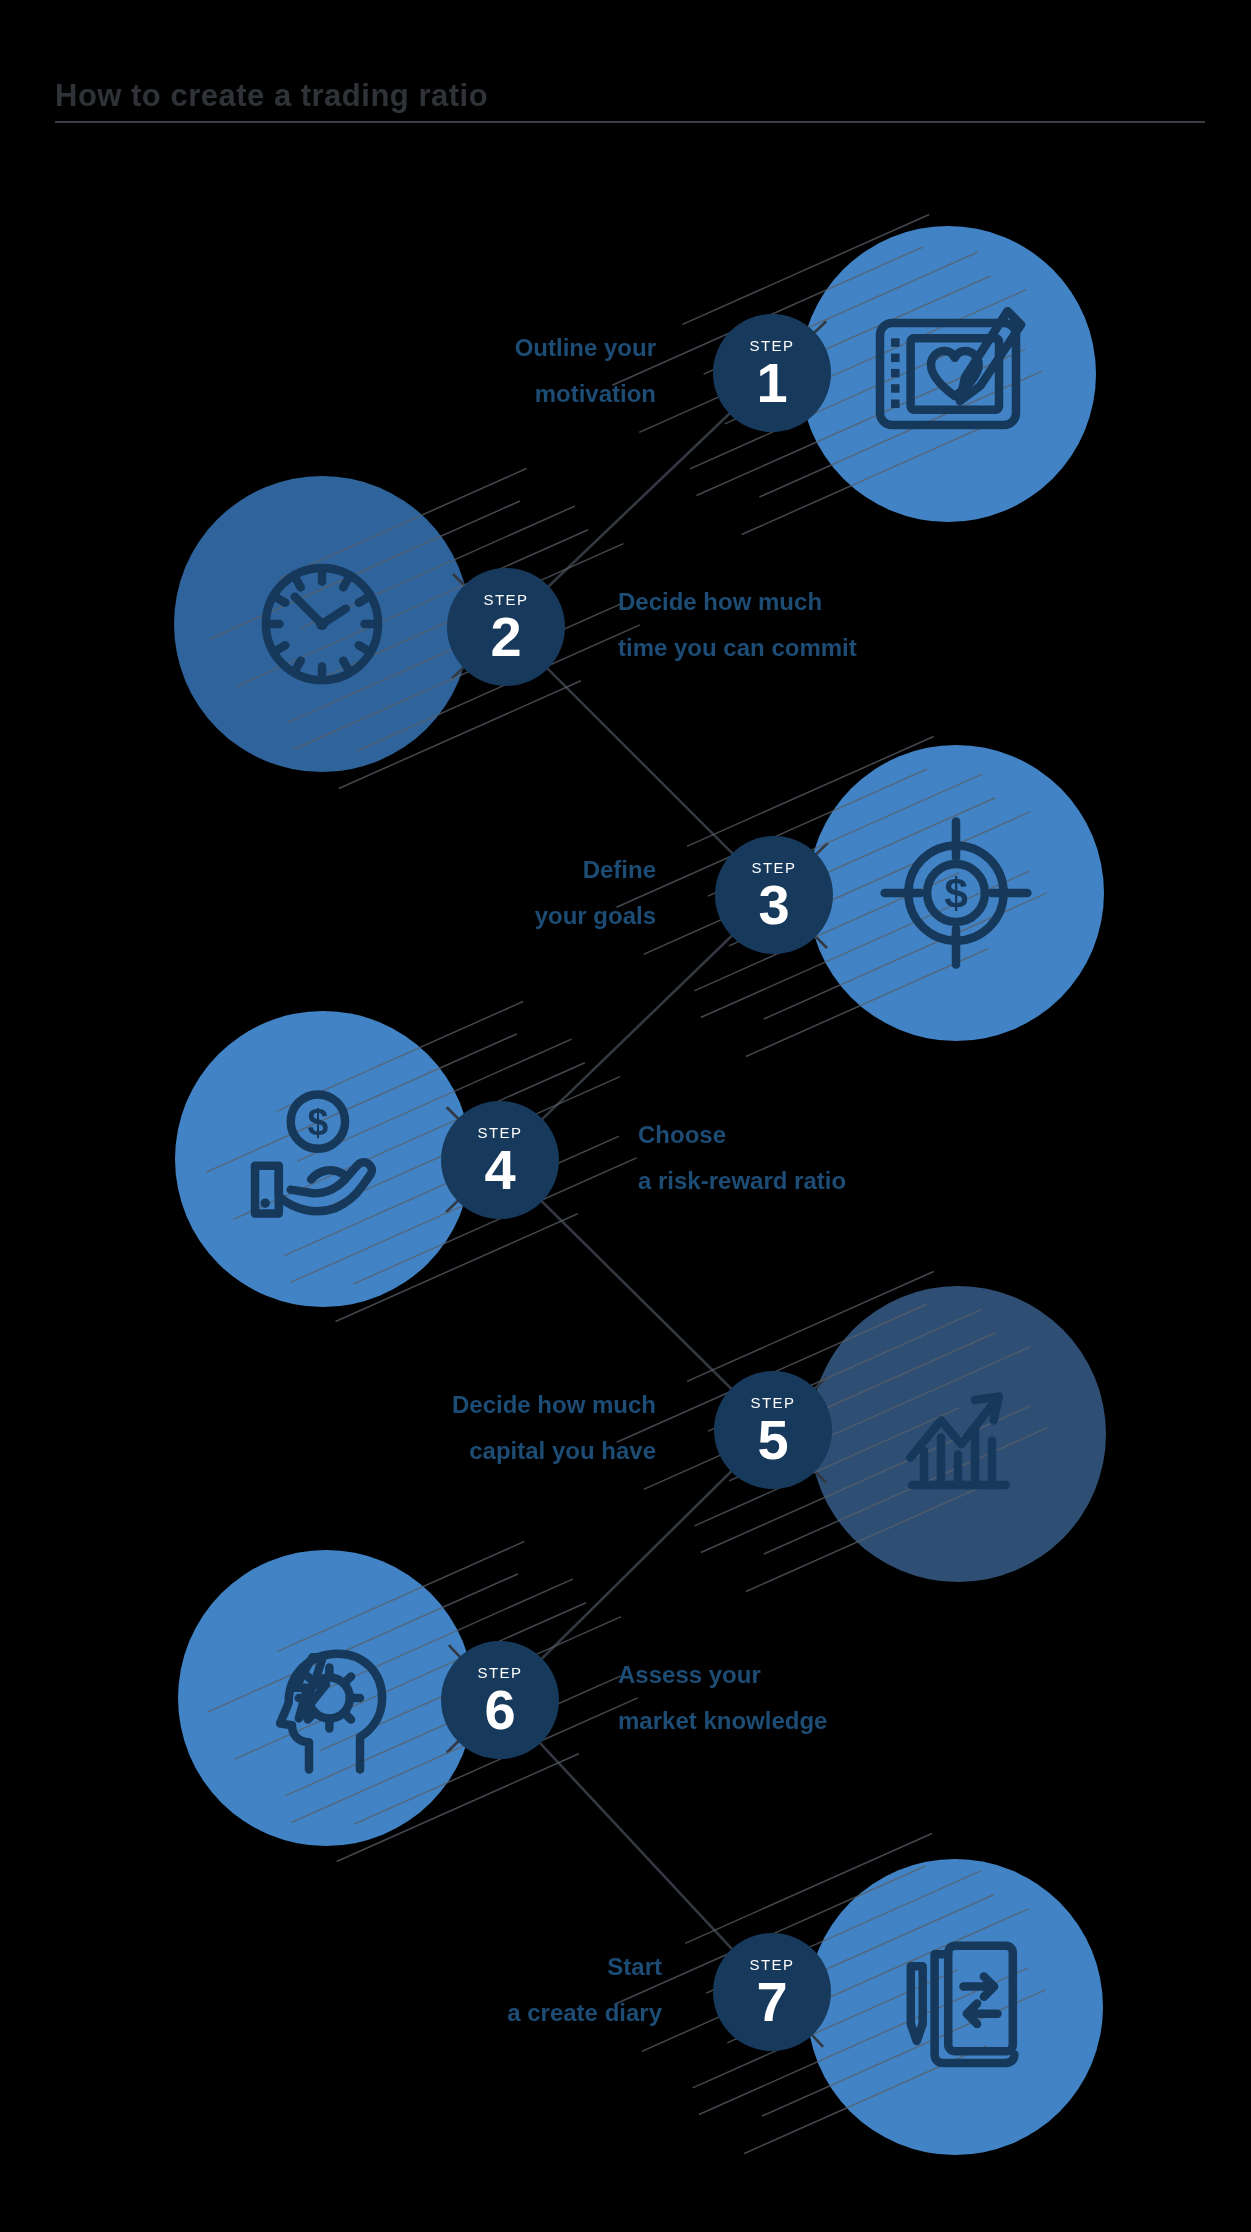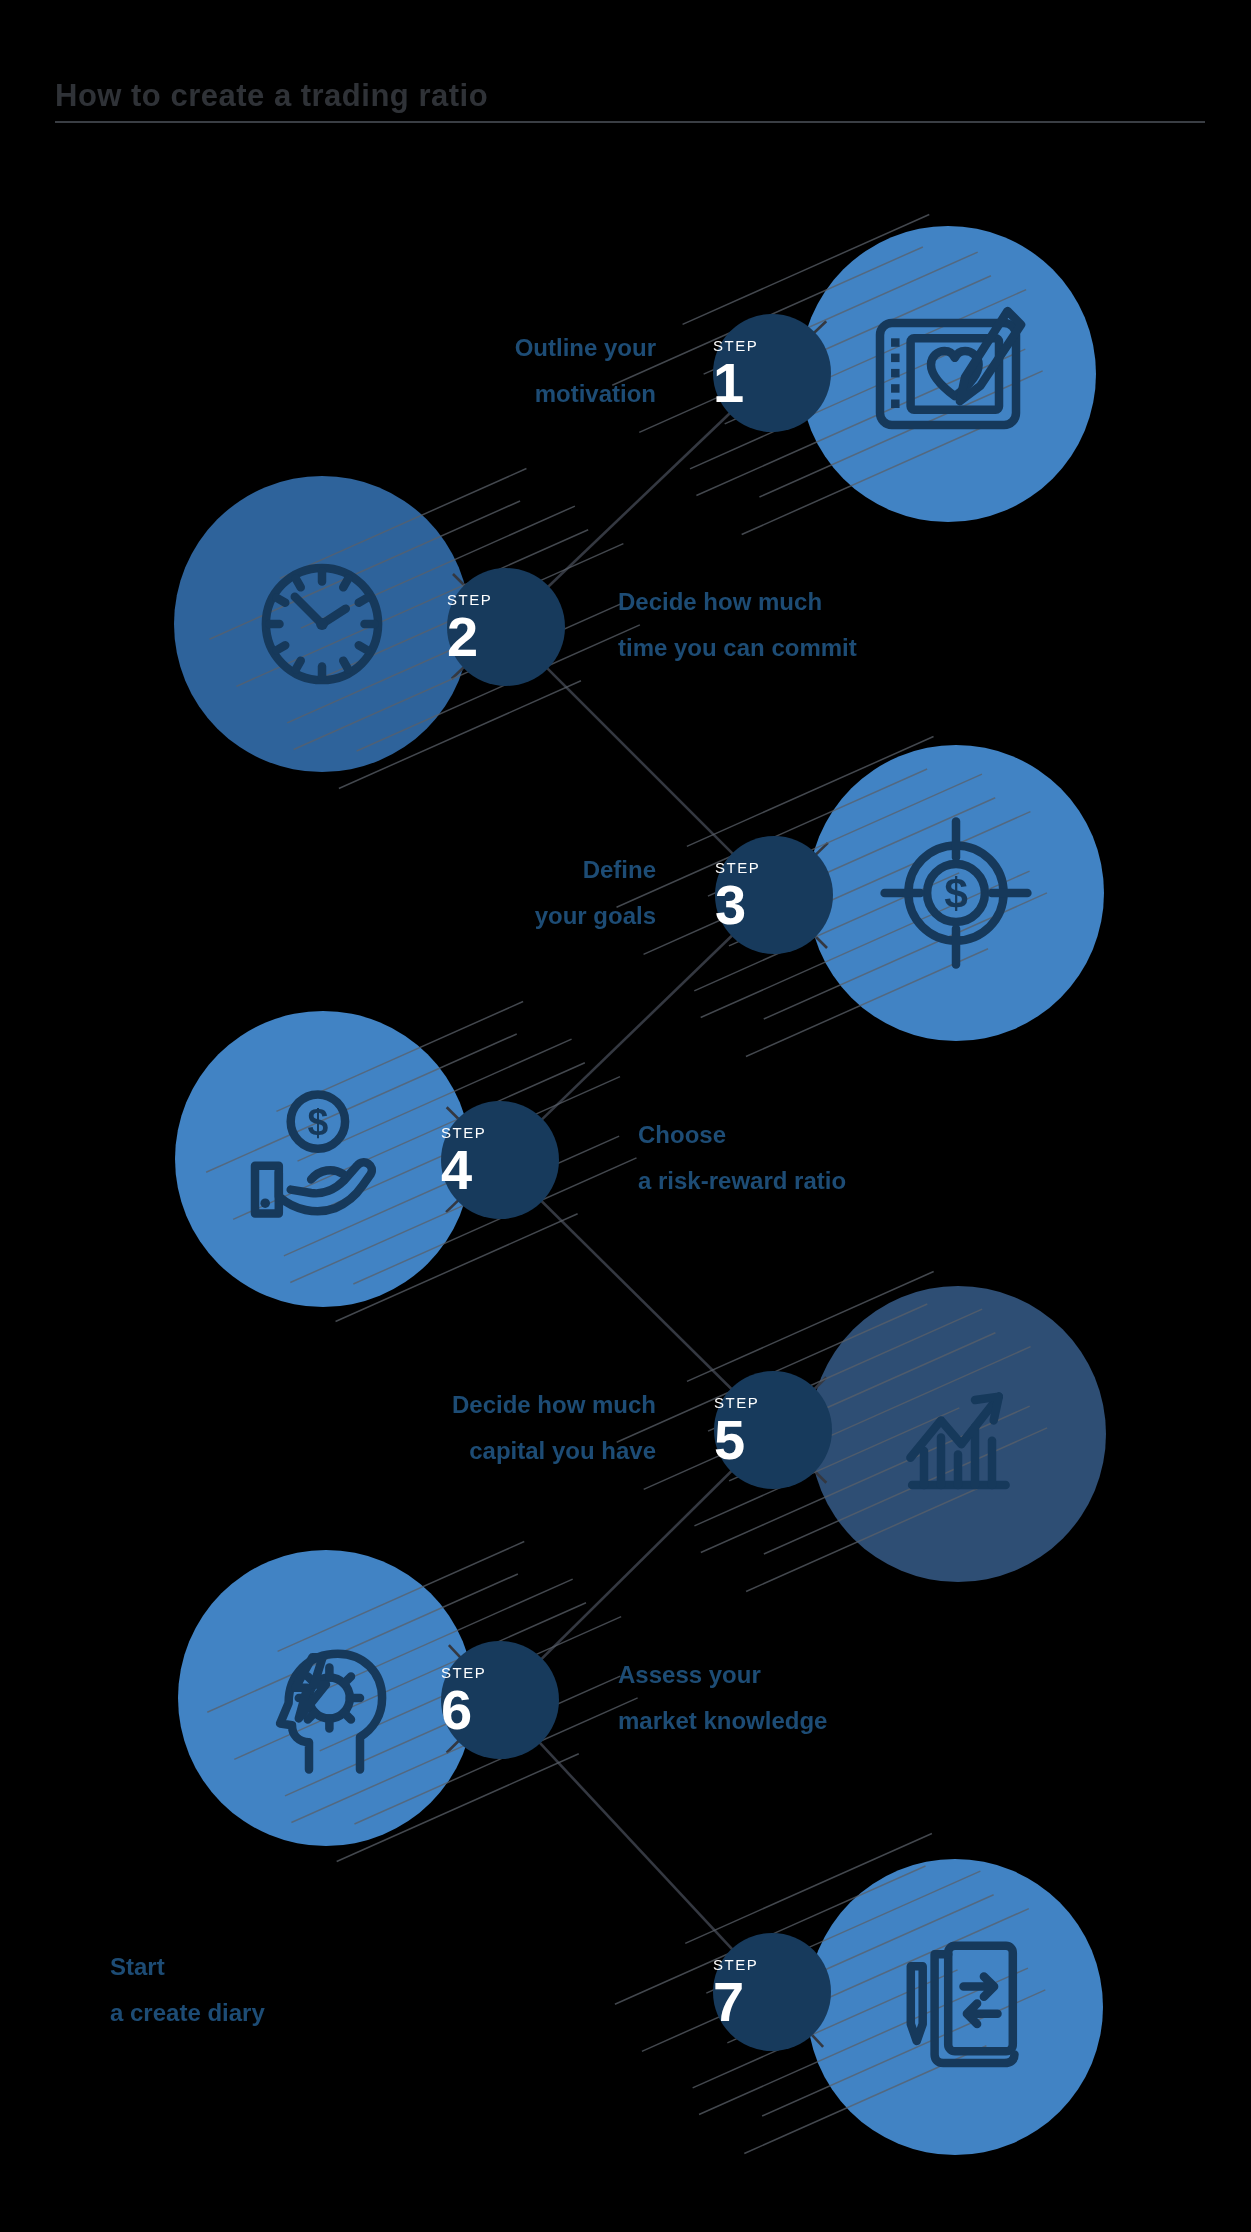--- a/index.html
+++ b/index.html
@@ -27,21 +27,21 @@
     position:absolute;width:296px;height:296px;border-radius:50%;
     z-index:2;
   }
   .icon-slot{
     position:absolute;width:170px;height:170px;z-index:4;
   }
   .icon-slot svg{width:170px;height:170px;display:block;}
   .step-badge{
     position:absolute;width:118px;height:118px;border-radius:50%;
     background:#173A5C;z-index:5;
-    display:flex;flex-direction:column;justify-content:center;
+    display:flex;flex-direction:column;align-items:center;justify-content:center;
   }
   .badge-step{
     color:#fff;font-size:15px;letter-spacing:1.5px;font-weight:400;
     margin-top:2px;
   }
   .badge-num{
     color:#fff;font-size:56px;font-weight:bold;line-height:1;margin-top:1px;
   }
   .step-title{
     position:absolute;z-index:6;
@@ -303,18 +303,18 @@
     <path class="ico" d="M46,19 h-8 v59 c0,3 2,5 5,5 h36 c4,0 6,-2 6,-5"></path>
     <path class="ico" d="M55,38 h18 M73,38 l-6,-6 M73,38 l-6,6"></path>
     <path class="ico" d="M75,54 h-18 M57,54 l6,-6 M57,54 l6,6"></path>
     <path class="ico" d="M24,26 h7 v34 l-3.5,10 -3.5,-10 z"></path>
   </svg>
       </div>
     <div class="step-badge" style="left: 713px; top: 1933px;">
       <div class="badge-step">STEP</div>
       <div class="badge-num">7</div>
     </div>
-    <div class="step-title" style="top: 1944px; left: 110px; width: 546px; text-align: left;">
+    <div class="step-title" style="top: 1944px; left: 116px; width: 546px; text-align: right;">
       <div>Start</div>
       <div>a create diary</div>
     </div>
   </div>
   </div>
 
 </body></html>

